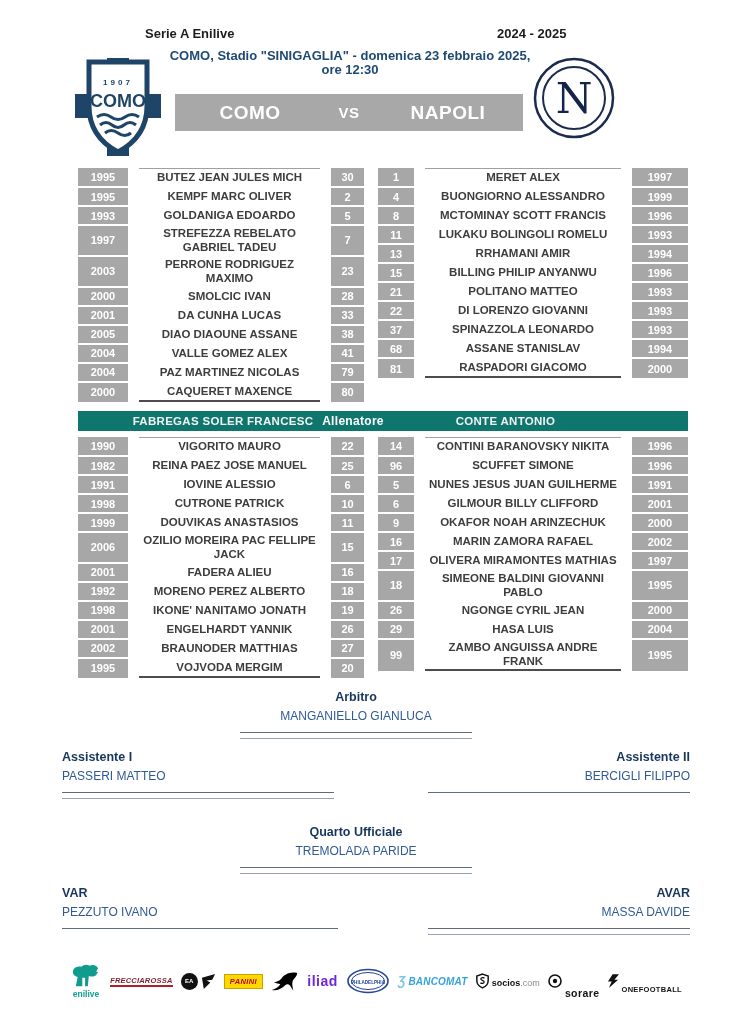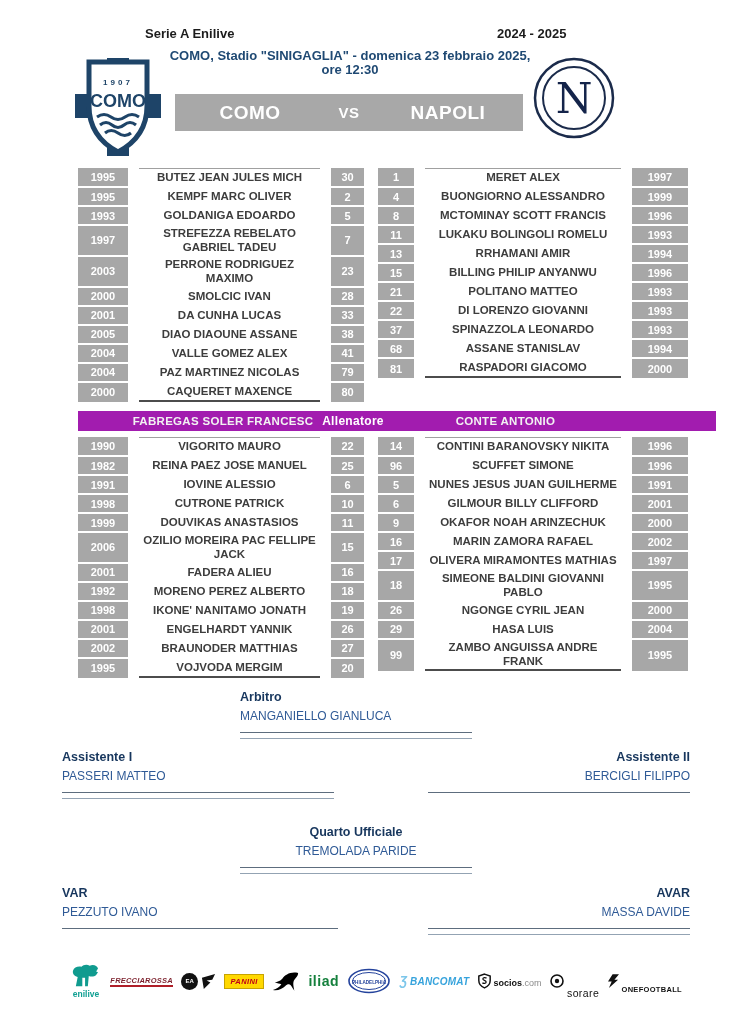--- a/index.html
+++ b/index.html
@@ -29,53 +29,53 @@
   .pname{color:#3d3d3d;font-size:11.5px;padding:0 3px;text-align:center;line-height:1.25;}
   .tbl div.row:first-of-type .pname{border-top:1px solid #a0a0a0;}
   .tbl div.row:last-of-type .pname{border-bottom:2px solid #4c4c4c;}
 
   #home-starters,#away-starters{top:168px;}
   #home-bench,#away-bench{top:437px;}
   #home-starters,#home-bench{left:78px;width:286px;}
   #away-starters,#away-bench{left:378px;width:310px;}
 
   
-  .coachbar{left:78px;top:411px;width:610px;height:20px;background:#a21caf;padding-left:28px;}
+  .coachbar{left:78px;top:411px;width:610px;height:20px;background:#0f766e;}
   .coachbar span{position:absolute;top:0;line-height:20px;text-align:center;color:#f2f2f2;font-weight:bold;font-size:11.5px;letter-spacing:.3px;}
   .coachbar .home-coach{left:0;width:290px;}
   .coachbar .coach-label{left:210px;width:130px;color:#ffffff;font-size:12px;text-align:center;}
   .coachbar .away-coach{left:330px;width:195px;}
 
   
   .off{position:absolute;}
   .off .lbl{font-size:12.5px;font-weight:bold;color:#17365d;}
   .off .nm{font-size:12px;color:#2f5a96;margin-top:5px;}
   .off .line1{border-top:1px solid #5d6d7e;margin-top:9px;}
   .off .line2{border-top:1px solid #93a3b3;margin-top:5px;}
-  #referee-block{left:240px;top:690px;width:232px;}
+  #referee-block{left:240px;top:690px;width:232px;text-align:center;}
   #fourth-block{left:240px;top:825px;width:232px;text-align:center;}
   #assistant1-block{left:62px;top:750px;width:272px;text-align:left;}
   #assistant2-block{left:428px;top:750px;width:262px;text-align:right;}
   #var-block{left:62px;top:886px;width:276px;text-align:left;}
   #avar-block{left:428px;top:886px;width:262px;text-align:right;}
 
   
   .sponsors{left:70px;top:952px;width:612px;height:58px;display:flex;align-items:center;justify-content:space-between;}
   .sp{display:flex;align-items:center;gap:3px;}
   .sp-enilive{flex-direction:column;gap:1px;}
   .sp-enilive .txt{color:#0f9f92;font-size:8.5px;font-weight:bold;}
   .sp-frecc .txt{font-style:italic;font-weight:bold;font-size:7.5px;color:#7c1f2b;border-bottom:2px solid #b01e28;letter-spacing:.2px;}
   .ea-circle{width:17px;height:17px;border-radius:50%;background:#111;color:#fff;font-size:6px;font-weight:bold;display:flex;align-items:center;justify-content:center;}
   .sp-panini .txt{background:#ffd800;border:1px solid #c7a300;padding:2px 5px;font-size:7.5px;font-weight:bold;font-style:italic;color:#c00016;letter-spacing:.4px;}
-  .sp-iliad .txt{color:#15803d;font-weight:bold;font-size:14px;letter-spacing:.5px;}
+  .sp-iliad .txt{color:#6d28d9;font-weight:bold;font-size:14px;letter-spacing:.5px;}
   .sp-bancomat .glyph{color:#7cc6ea;font-size:12px;font-weight:bold;font-style:italic;}
   .sp-bancomat .txt{font-style:italic;font-weight:bold;color:#36a3dc;font-size:10px;letter-spacing:.2px;}
   .sp-socios .txt{font-size:9px;font-weight:bold;color:#111;}
   .sp-socios .suffix{font-size:9px;color:#8a8a8a;}
-  .sp-sorare .txt{font-size:10.5px;font-weight:normal;color:#111;letter-spacing:.4px;margin-top:24px;}
+  .sp-sorare .txt{font-size:10.5px;font-weight:bold;color:#111;letter-spacing:.4px;margin-top:24px;}
   .sp-onefootball .txt{font-size:7.5px;font-weight:bold;color:#111;letter-spacing:.3px;margin-top:16px;}
 </style>
 </head>
 <body>
 
 <div class="abs competition">Serie A Enilive</div>
 <div class="abs season">2024 - 2025</div>
 
 <div class="abs venue">
   <div>COMO, Stadio "SINIGAGLIA" -  domenica 23 febbraio 2025,</div>

